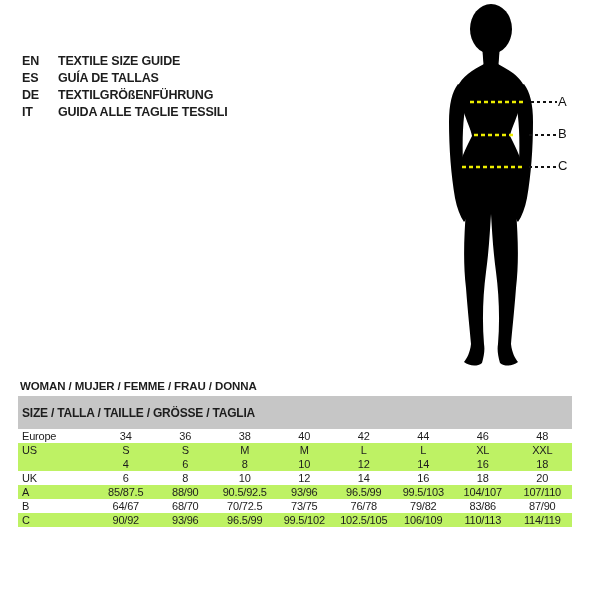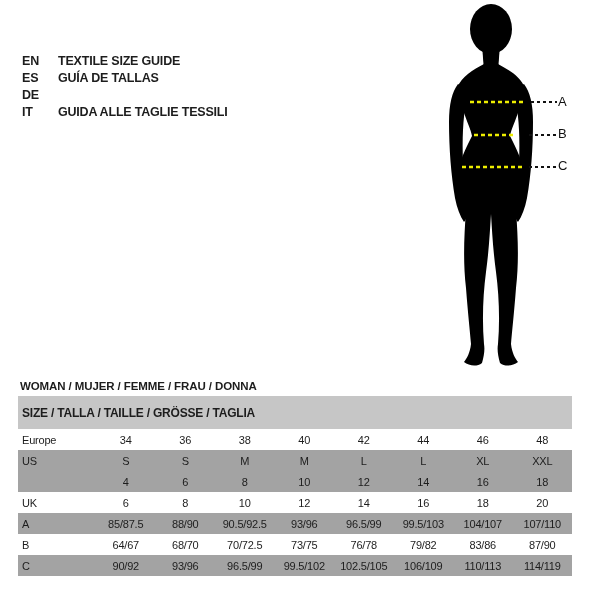--- a/index.html
+++ b/index.html
@@ -16,23 +16,23 @@
   .figure-wrap svg{position:absolute;left:0;top:0;}
   .marker-label{position:absolute;left:133px;width:30px;font-size:13px;
     font-weight:normal;color:#111;}
   .marker-a{top:94px;} .marker-b{top:126px;} .marker-c{top:158px;}
   
   .section-title{position:absolute;left:20px;top:380px;font-size:11.5px;
     font-weight:bold;letter-spacing:-0.1px;}
   
   .size-table{position:absolute;left:18px;top:396px;width:554px;font-size:11px;}
   .trow{display:grid;grid-template-columns:78px repeat(8,1fr);align-items:center;
-    height:21px;}
+    height:14px;}
   .trow.head{height:33px;background:#c6c6c6;font-size:12px;font-weight:bold;}
-  .trow.shade{background:#a3a3a3;}
+  .trow.shade{background:#bef264;}
   .cell{text-align:center;white-space:nowrap;letter-spacing:-0.2px;}
   .cell.label{text-align:left;padding-left:4px;}
   .head .cell.label{grid-column:1 / span 9;}
   
   .legend{position:absolute;left:22px;top:545px;font-size:11.5px;font-weight:bold;
     line-height:18.5px;letter-spacing:-0.1px;}
   .legend div{white-space:nowrap;}
 </style>
 </head>
 <body>
@@ -43,20 +43,21 @@
     <div class="lang-row">
       <span>EN</span>
       <span>TEXTILE SIZE GUIDE</span>
     </div>
     <div class="lang-row">
       <span>ES</span>
       <span>GUÍA DE TALLAS</span>
     </div>
     <div class="lang-row">
       <span>DE</span>
+      <span>TEXTILGRÖßENFÜHRUNG</span>
     </div>
     <div class="lang-row">
       <span>IT</span>
       <span>GUIDA ALLE TAGLIE TESSILI</span>
     </div>
   </div>
 
   <div class="figure-wrap">
     <svg width="150" height="370" viewBox="0 0 150 370">
 

